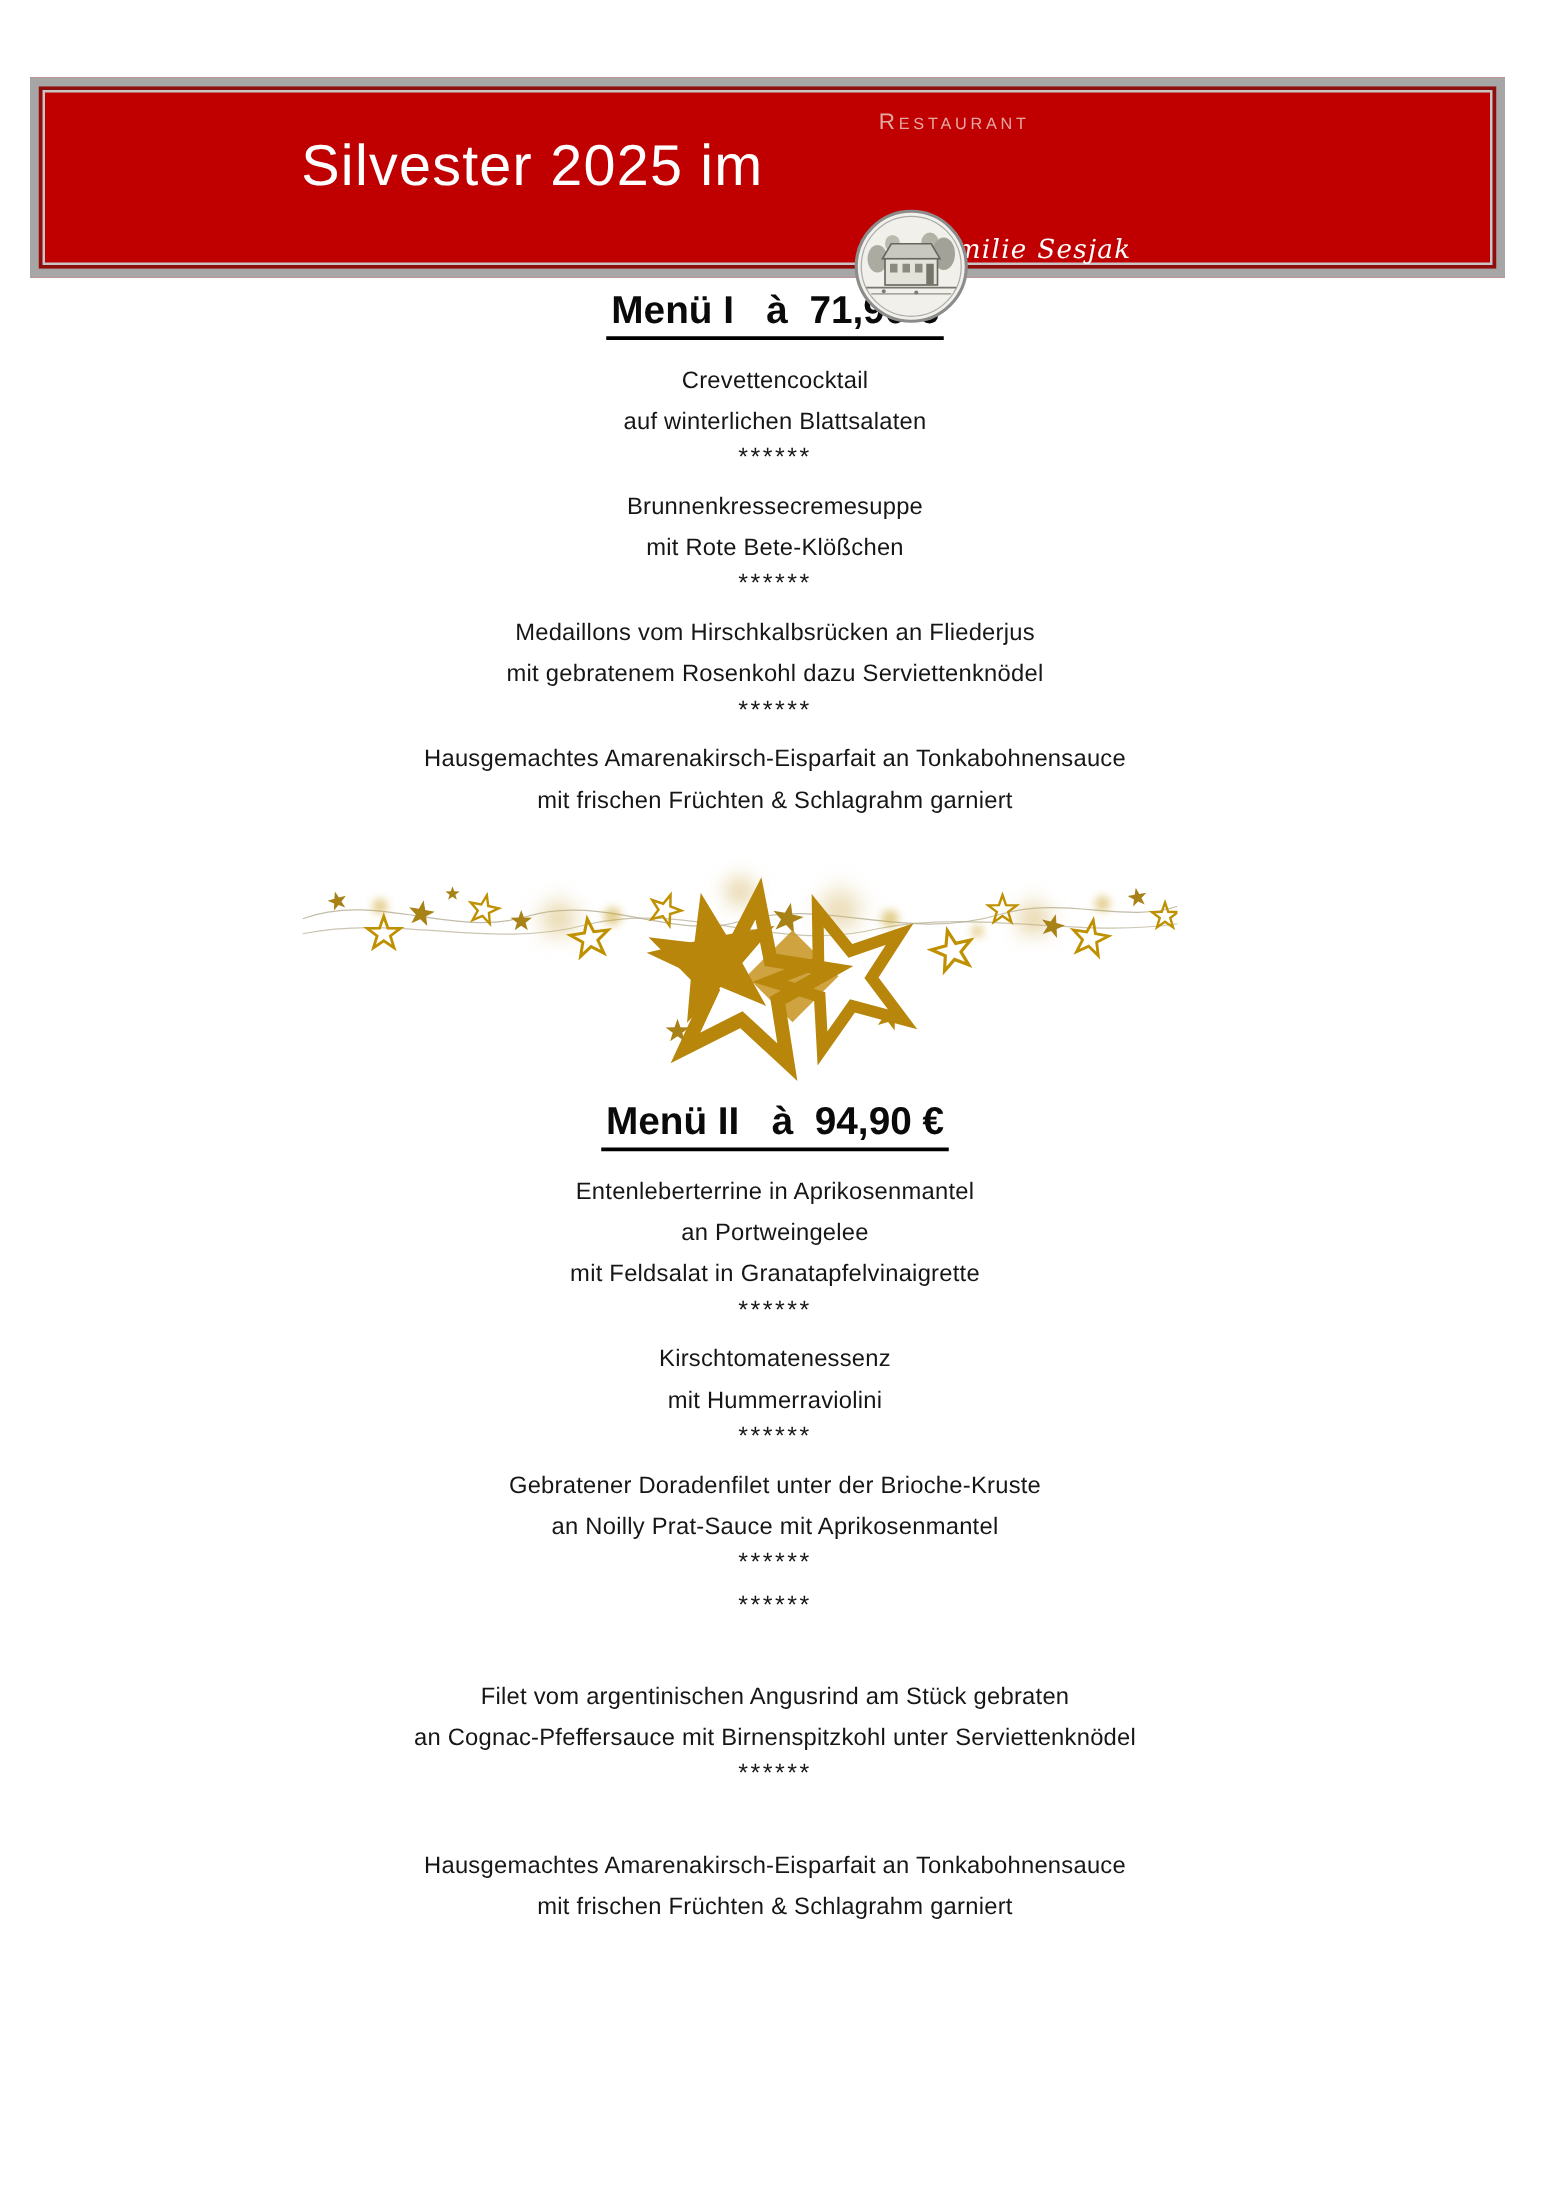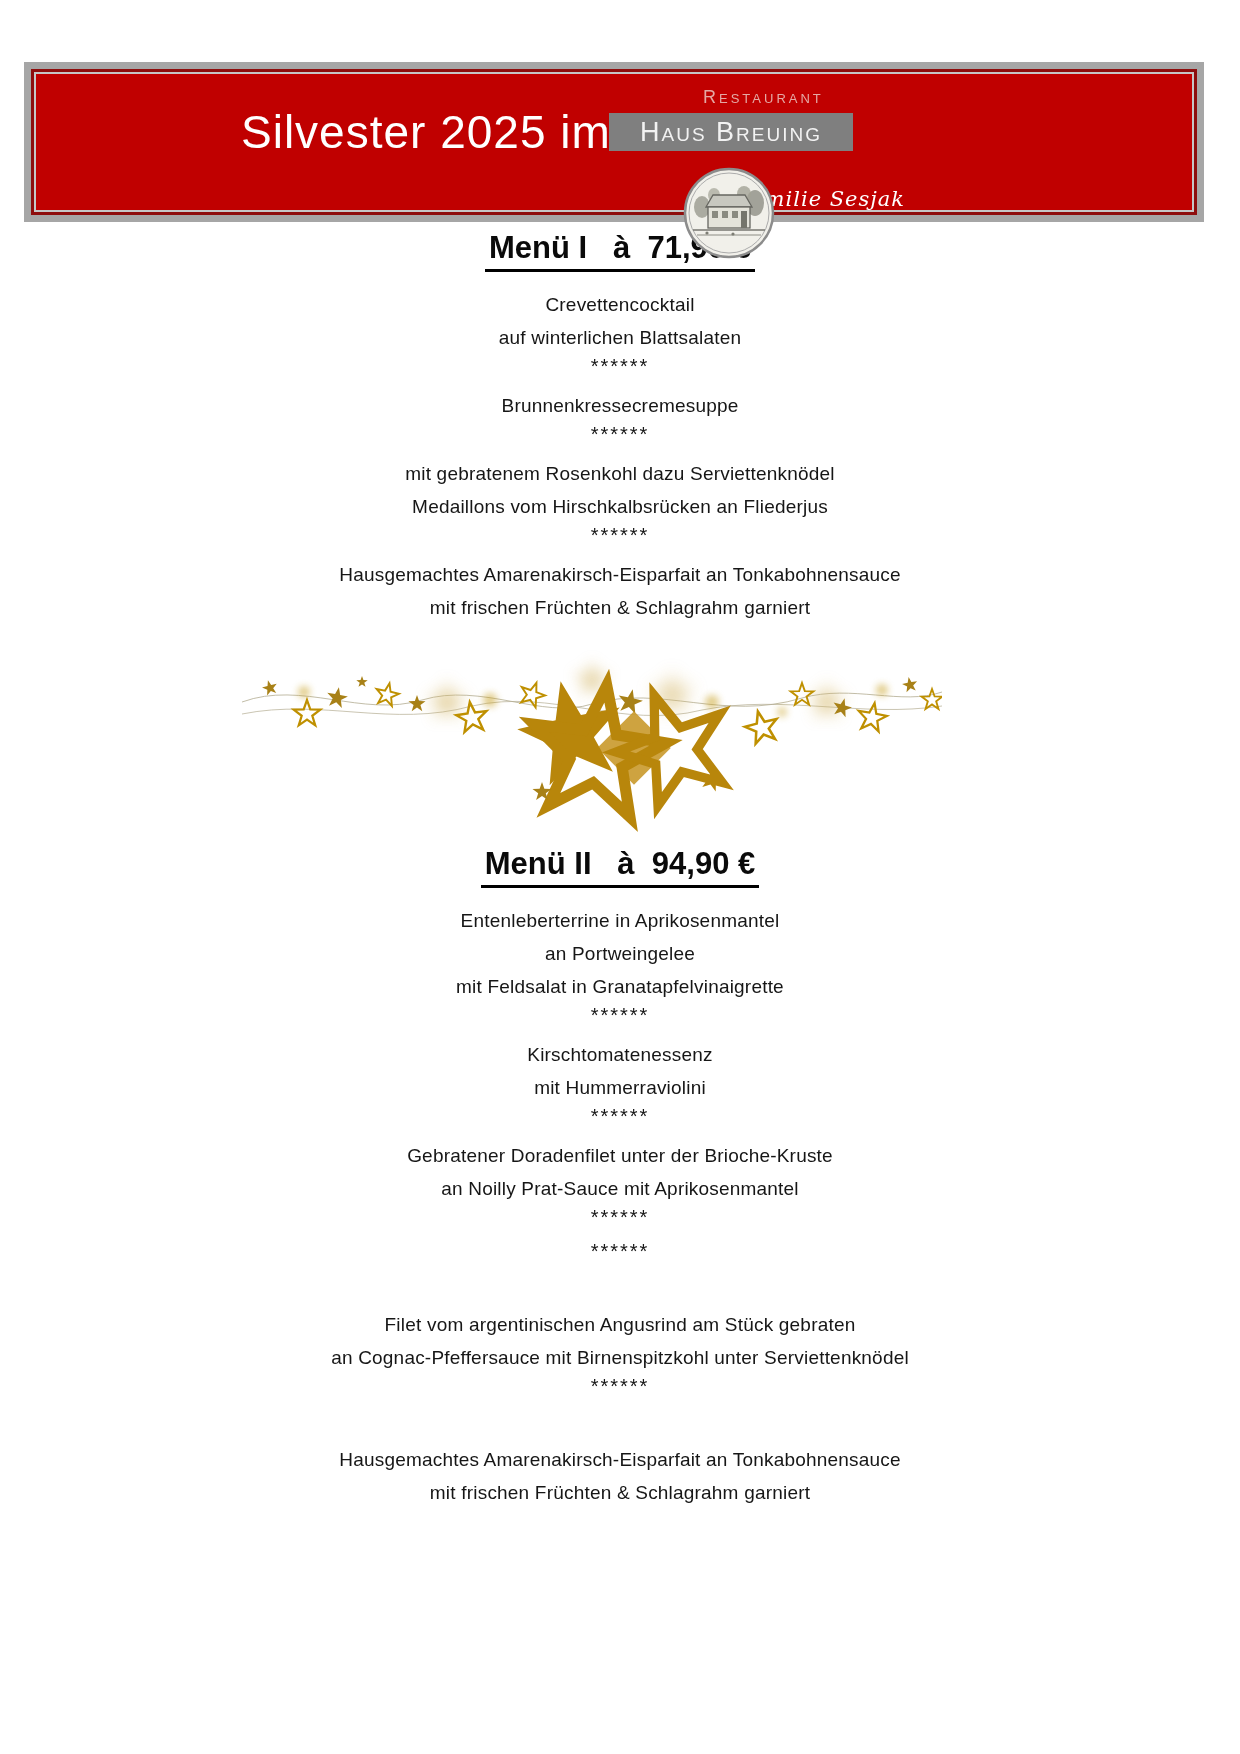--- a/index.html
+++ b/index.html
@@ -66,23 +66,20 @@
   .garland{display:block;margin:0 auto;transform:translateX(-28px);}
 </style>
 </head>
 <body>
 
 <div class="page">
 
   <div class="banner">
     <div class="banner-title">Silvester 2025 im </div>
     <div class="restaurant-label">Restaurant</div>
-    <div class="name-box">
-      <span>Haus Breuing</span>
-    </div>
     <div class="family-signature">Familie Sesjak</div>
   </div>
 
   <svg class="medallion" viewBox="0 0 92 92">
     <circle cx="46" cy="46" r="44" fill="#f1f0ea" stroke="#8c8c8c" stroke-width="2.5"></circle>
     <circle cx="46" cy="46" r="40" fill="none" stroke="#ababab" stroke-width="1"></circle>
     <ellipse cx="19" cy="40" rx="8" ry="11" fill="#9a9a8e" opacity="0.8"></ellipse>
     <ellipse cx="72" cy="36" rx="9" ry="13" fill="#8f8f84" opacity="0.8"></ellipse>
     <ellipse cx="61" cy="27" rx="7" ry="8" fill="#a3a396" opacity="0.8"></ellipse>
     <ellipse cx="31" cy="28" rx="6" ry="7" fill="#a3a396" opacity="0.7"></ellipse>
@@ -106,26 +103,27 @@
       </div>
 
       <div class="course">
         <div class="course-line">Crevettencocktail</div>
         <div class="course-line">auf winterlichen Blattsalaten</div>
         <div class="sep">******</div>
       </div>
 
       <div class="course">
         <div class="course-line">Brunnenkressecremesuppe</div>
-        <div class="sep">******</div>
-      </div>
-
-      <div class="course">
+        <div class="course-line">mit Rote Bete-Klößchen</div>
+        <div class="sep">******</div>
+      </div>
+
+      <div class="course">
+        <div class="course-line">Medaillons vom Hirschkalbsrücken an Fliederjus</div>
         <div class="course-line">mit gebratenem Rosenkohl dazu Serviettenknödel</div>
-        <div class="course-line">Medaillons vom Hirschkalbsrücken an Fliederjus</div>
         <div class="sep">******</div>
       </div>
 
       <div class="course">
         <div class="course-line">Hausgemachtes Amarenakirsch-Eisparfait an Tonkabohnensauce</div>
         <div class="course-line">mit frischen Früchten &amp; Schlagrahm garniert</div>
       </div>
     </div>
 
     <div class="garland-wrap">

